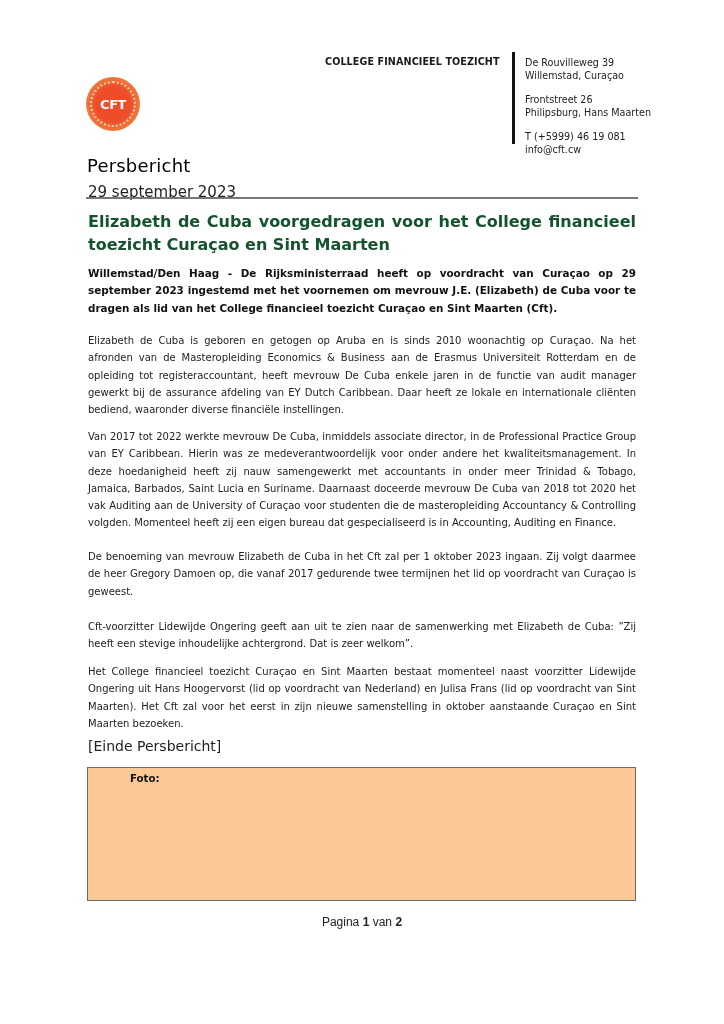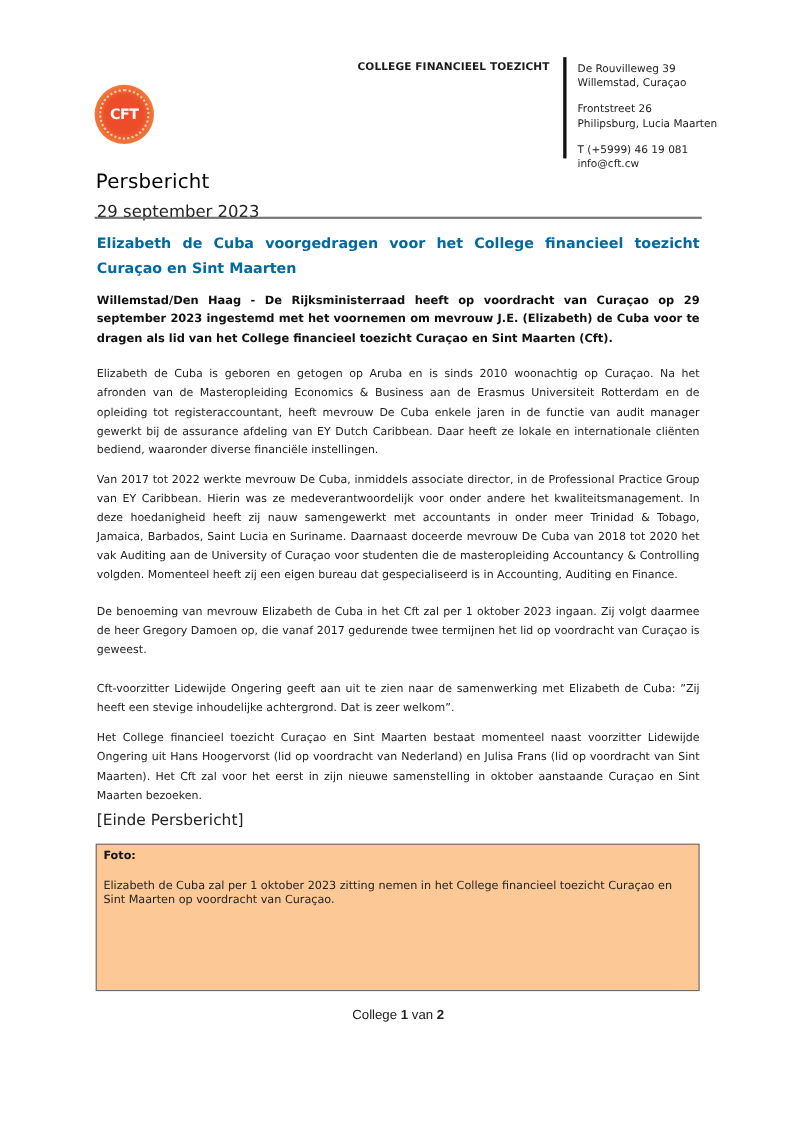--- a/index.html
+++ b/index.html
@@ -15,33 +15,33 @@
     #logo { left: 86px; top: 77px; width: 54px; height: 54px; border-radius: 50%;
             background: radial-gradient(circle at 50% 50%, #f04a2a 0%, #ec4d2a 45%, #f07a3c 70%, #f5913f 100%);
             display: flex; align-items: center; justify-content: center; }
     #logo .ring { position: absolute; inset: 4px; border-radius: 50%; border: 2px dotted rgba(255,225,190,0.85); }
     #logo .txt { font-family: "DejaVu Sans", sans-serif; font-weight: bold; color: #fff; font-size: 13px; letter-spacing: -0.5px; position: relative; }
     
     #doc-title { left: 87px; top: 155px; font-size: 18px; color: #000000; letter-spacing: 0.2px; }
     #doc-date { left: 88px; top: 183px; font-size: 15px; color: #222; }
     #title-rule { left: 86px; top: 197px; width: 552px; height: 2px; background: #777; }
     
-    #headline { left: 88px; top: 210px; width: 548px; font-weight: bold; font-size: 13px; line-height: 23px; text-align: justify; text-align-last: left; color: #0369a1; }
+    #headline { left: 88px; top: 210px; width: 548px; font-weight: bold; font-size: 16px; line-height: 23px; text-align: justify; text-align-last: left; color: #14532d; }
     
     .para { left: 88px; width: 548px; font-size: 10px; line-height: 17.3px; text-align: justify; text-align-last: left; color: #222; }
     #lead { top: 265px; font-weight: bold; font-size: 10.4px; color: #111; }
     #p1 { top: 332px; }
     #p2 { top: 428px; }
     #p3 { top: 548px; }
     #p4 { top: 618px; }
     #p5 { top: 663px; }
     #end-note { left: 88px; top: 738px; font-size: 14px; color: #222; }
     
     #infobox { left: 87px; top: 767px; width: 549px; height: 134px; background: #fcc895; border: 1px solid #6b6b6b; box-sizing: border-box; padding: 4px 6px 0 6px; font-size: 10.2px; line-height: 13.5px; color: #222; overflow: hidden; }
-    #infobox .lbl { font-weight: bold; color: #111; }
+    #infobox .lbl { font-weight: bold; color: #111; margin-left: 36px; }
     #infobox .gap { height: 13px; }
     #infobox .contact { text-decoration: underline; }
     
     #footer { left: 0; width: 724px; top: 915px; text-align: center; font-size: 12px; color: #222; font-family: "Liberation Sans", sans-serif; }
     #footer b { font-weight: bold; }
   </style>
 </head>
 <body>
 
 <div class="abs" id="logo">
@@ -49,21 +49,21 @@
   <span class="txt">CFT</span>
 </div>
 
 <div class="abs" id="org-name">COLLEGE FINANCIEEL TOEZICHT</div>
 <div class="abs" id="vrule"></div>
 <div class="abs" id="address">
   <div>De Rouvilleweg 39</div>
   <div>Willemstad, Curaçao</div>
   <div class="gap"></div>
   <div>Frontstreet 26</div>
-  <div>Philipsburg, Lucia Maarten</div>
+  <div>Philipsburg, Hans Maarten</div>
   <div class="gap"></div>
   <div>T (+5999) 46 19 081</div>
   <div>info@cft.cw</div>
 </div>
 
 <div class="abs" id="doc-title">Persbericht</div>
 <div class="abs" id="doc-date">29 september 2023</div>
 <div class="abs" id="title-rule"></div>
 
 <div class="abs" id="headline">Elizabeth de Cuba voorgedragen voor het College financieel toezicht Curaçao en Sint Maarten</div>
@@ -72,23 +72,22 @@
 <div class="abs para" id="p1">Elizabeth de Cuba is geboren en getogen op Aruba en is sinds 2010 woonachtig op Curaçao. Na het afronden van de Masteropleiding Economics &amp; Business aan de Erasmus Universiteit Rotterdam en de opleiding tot registeraccountant, heeft mevrouw De Cuba enkele jaren in de functie van audit manager gewerkt bij de assurance afdeling van EY Dutch Caribbean. Daar heeft ze lokale en internationale cliënten bediend, waaronder diverse financiële instellingen.</div>
 <div class="abs para" id="p2">Van 2017 tot 2022 werkte mevrouw De Cuba, inmiddels associate director, in de Professional Practice Group van EY Caribbean. Hierin was ze medeverantwoordelijk voor onder andere het kwaliteitsmanagement. In deze hoedanigheid heeft zij nauw samengewerkt met accountants in onder meer Trinidad &amp; Tobago, Jamaica, Barbados, Saint Lucia en Suriname. Daarnaast doceerde mevrouw De Cuba van 2018 tot 2020 het vak Auditing aan de University of Curaçao voor studenten die de masteropleiding Accountancy &amp; Controlling volgden. Momenteel heeft zij een eigen bureau dat gespecialiseerd is in Accounting, Auditing en Finance.</div>
 <div class="abs para" id="p3">De benoeming van mevrouw Elizabeth de Cuba in het Cft zal per 1 oktober 2023 ingaan. Zij volgt daarmee de heer Gregory Damoen op, die vanaf 2017 gedurende twee termijnen het lid op voordracht van Curaçao is geweest.</div>
 <div class="abs para" id="p4">Cft-voorzitter Lidewijde Ongering geeft aan uit te zien naar de samenwerking met Elizabeth de Cuba: ”Zij heeft een stevige inhoudelijke achtergrond. Dat is zeer welkom”.</div>
 <div class="abs para" id="p5">Het College financieel toezicht Curaçao en Sint Maarten bestaat momenteel naast voorzitter Lidewijde Ongering uit Hans Hoogervorst (lid op voordracht van Nederland) en Julisa Frans (lid op voordracht van Sint Maarten). Het Cft zal voor het eerst in zijn nieuwe samenstelling in oktober aanstaande Curaçao en Sint Maarten bezoeken.</div>
 <div class="abs" id="end-note">[Einde Persbericht]</div>
 
 <div class="abs" id="infobox">
   <div class="lbl">Foto:</div>
   <div class="gap"></div>
-  <div>Elizabeth de Cuba zal per 1 oktober 2023 zitting nemen in het College financieel toezicht Curaçao en Sint Maarten op voordracht van Curaçao.</div>
   <div class="gap"></div>
   <div class="gap"></div>
 </div>
 
 <div class="abs" id="footer">
-  <span>College</span>
+  <span>Pagina</span>
   <b>1</b>
   <span>van</span>
   <b>2</b>
 </div>
 
 </body></html>

